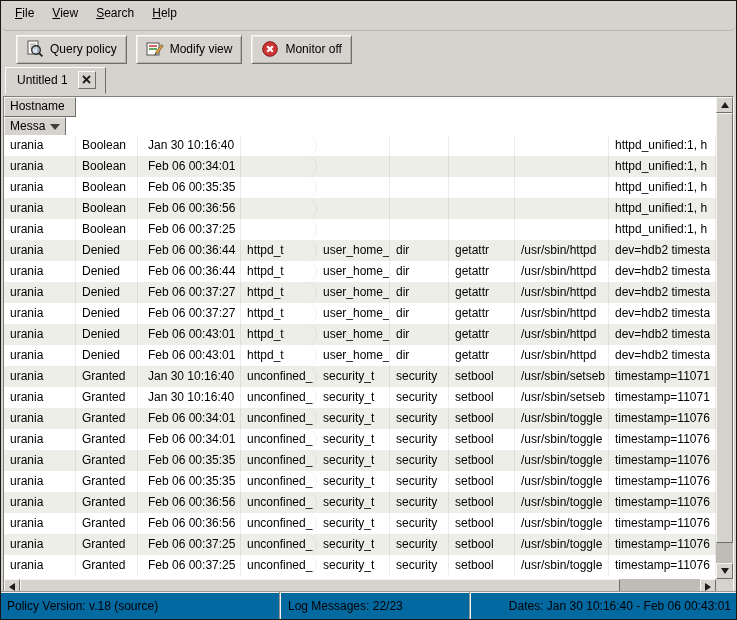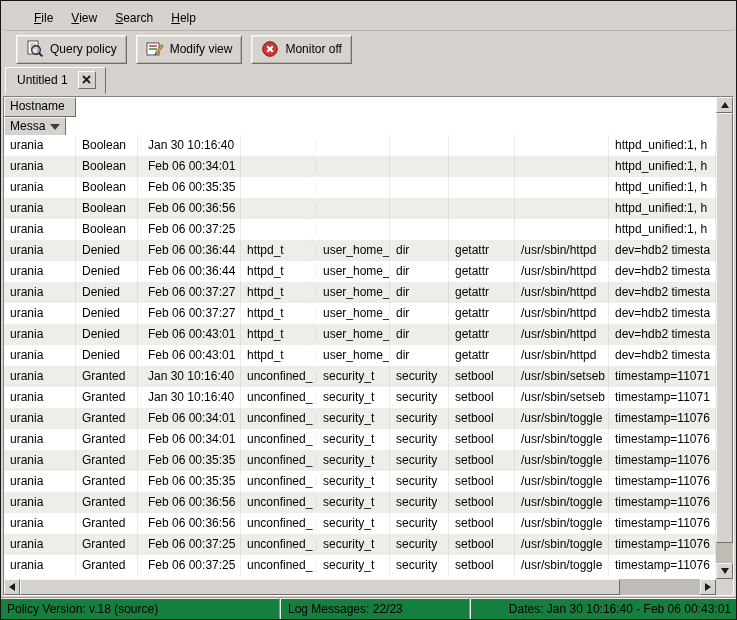--- a/index.html
+++ b/index.html
@@ -9,22 +9,22 @@
     font-size: 12px;
     color: #000;
     background: #d6d3ce;
     border: 1px solid #161616;
     position: relative;
     overflow: hidden;
   }
 
   
   .menubar {
-    display: flex; align-items: flex-end;
-    height: 30px; padding: 0 24px;
+    display: flex; align-items: flex-start;
+    height: 30px; padding: 0 5px;
     background: #d6d3ce;
     border-bottom: 1px solid #b7b4ae;
     border-radius: 6px;
   }
   .menu-item { display: inline-block; padding: 5px 9px; cursor: default; }
   .menu-label { display: inline-block; }
   .menu-label::first-letter { text-decoration: underline; }
 
   
   .toolbar { display: flex; align-items: center; gap: 9px; height: 36px; padding: 3px 15px; }
@@ -119,23 +119,23 @@
   .hscroll .sb-right { right: 0; top: 0; width: 16px; height: 16px; }
   .hscroll .sb-thumb { top: 0; bottom: 0; left: 16px; right: 96px; }
   .arr { width: 0; height: 0; }
   .arr-up    { border-left: 4px solid transparent; border-right: 4px solid transparent; border-bottom: 6px solid #1c1c1c; }
   .arr-down  { border-left: 4px solid transparent; border-right: 4px solid transparent; border-top: 6px solid #1c1c1c; }
   .arr-left  { border-top: 4px solid transparent; border-bottom: 4px solid transparent; border-right: 6px solid #1c1c1c; }
   .arr-right { border-top: 4px solid transparent; border-bottom: 4px solid transparent; border-left: 6px solid #1c1c1c; }
 
   
   .statusbar {
-    position: absolute; left: 0; right: 0; bottom: 0; height: 22px;
+    position: absolute; left: 0; right: 0; bottom: 0; height: 28px;
     display: flex; align-items: center;
-    background: #15803d;
+    background: #0369a1;
     border-top: 1px solid #9b9992;
     box-shadow: inset 0 1px 0 #f2f1ee;
   }
   .status-sec { padding: 0 8px; white-space: nowrap; overflow: hidden; }
   .status-sec + .status-sec { border-left: 1px solid #96948e; box-shadow: inset 1px 0 0 #f6f5f2; height: 100%; display: flex; align-items: center; }
   .sec-policy { width: 278px; flex: none; padding-left: 6px; }
   .sec-msgs   { width: 190px; flex: none; }
   .sec-dates  { flex: 1; justify-content: flex-end; text-align: right; padding-right: 5px; }
 </style>
 </head>

